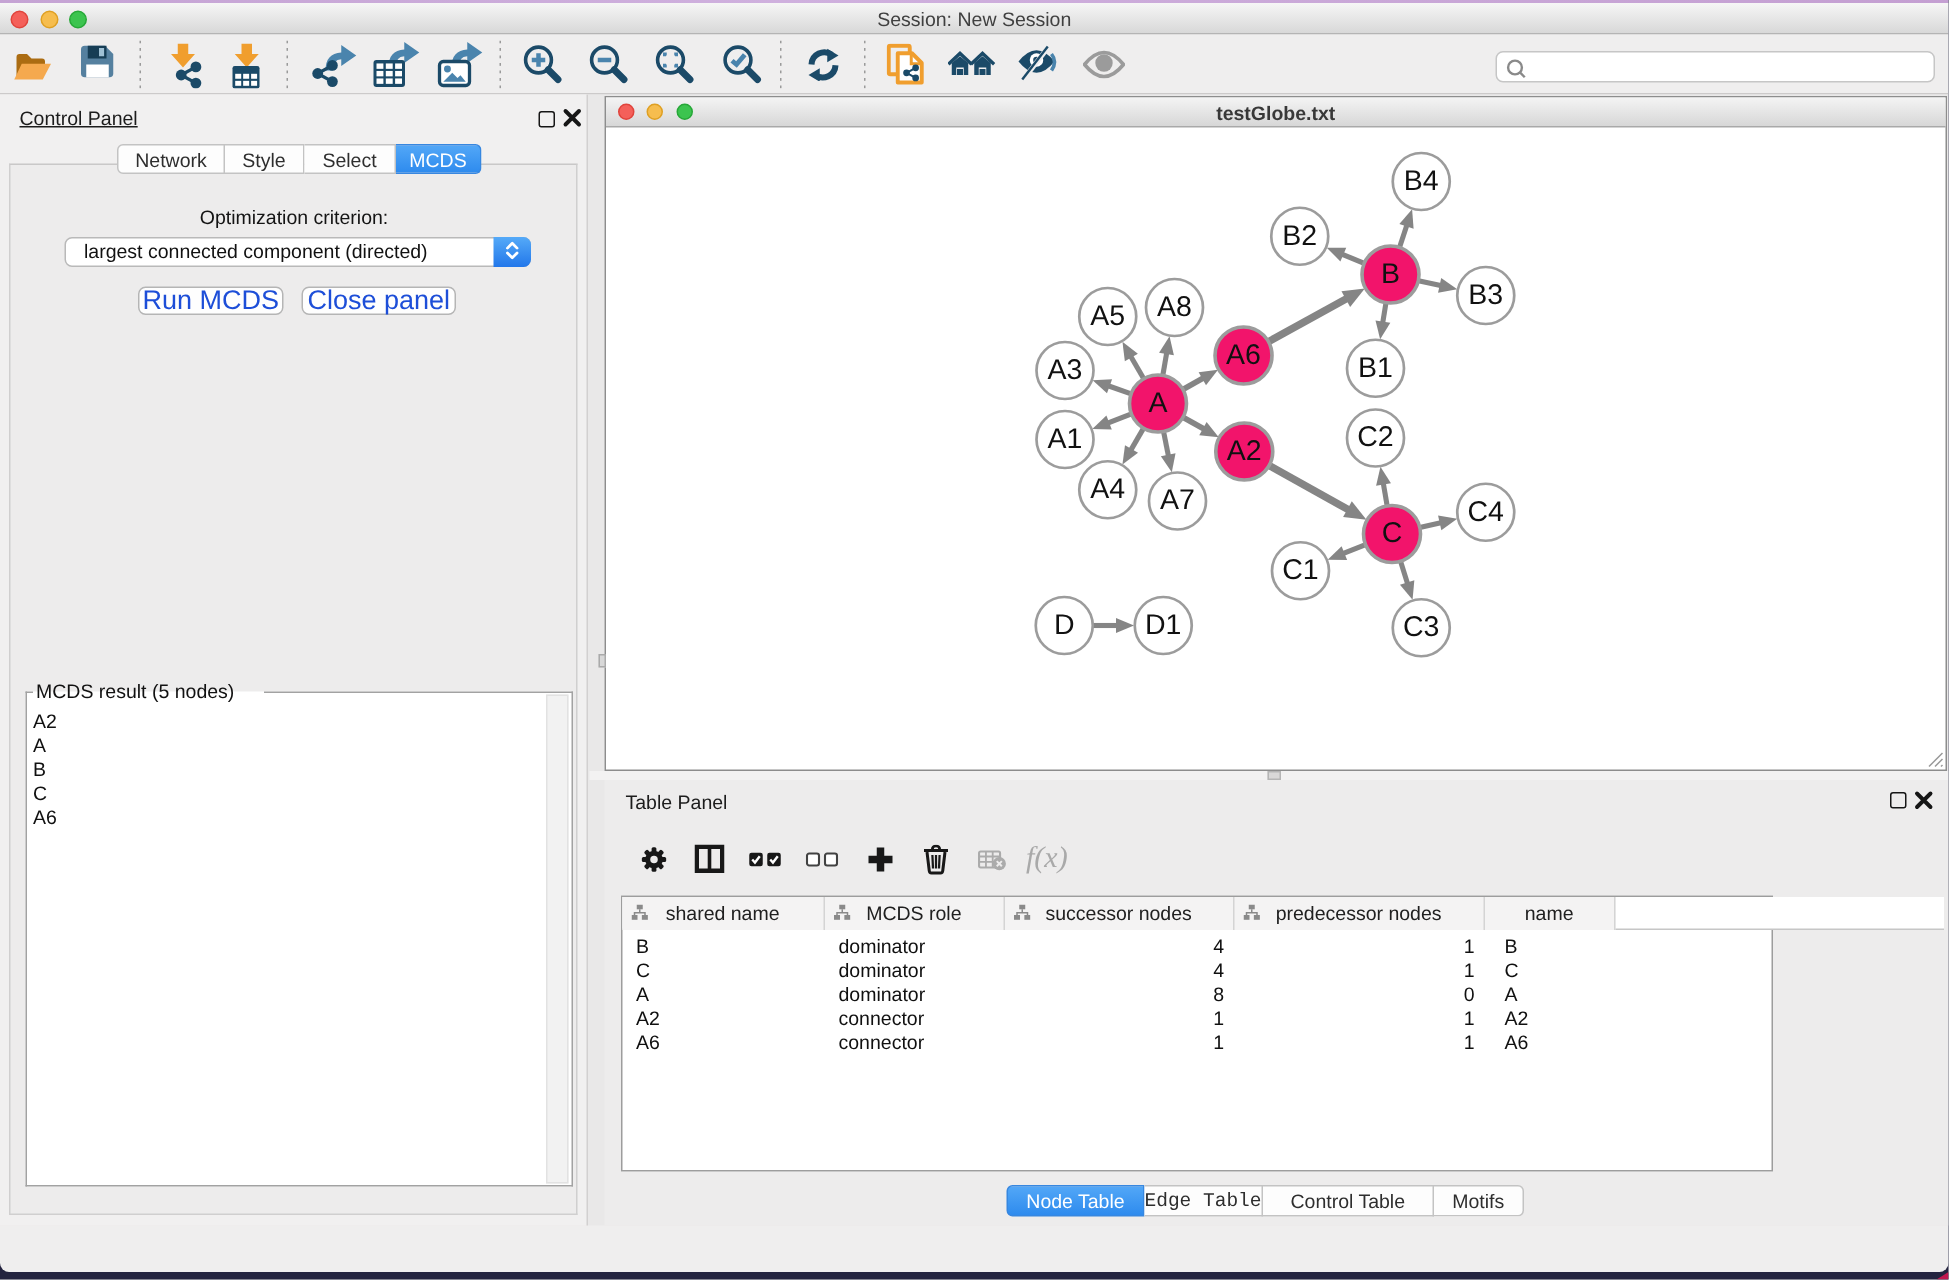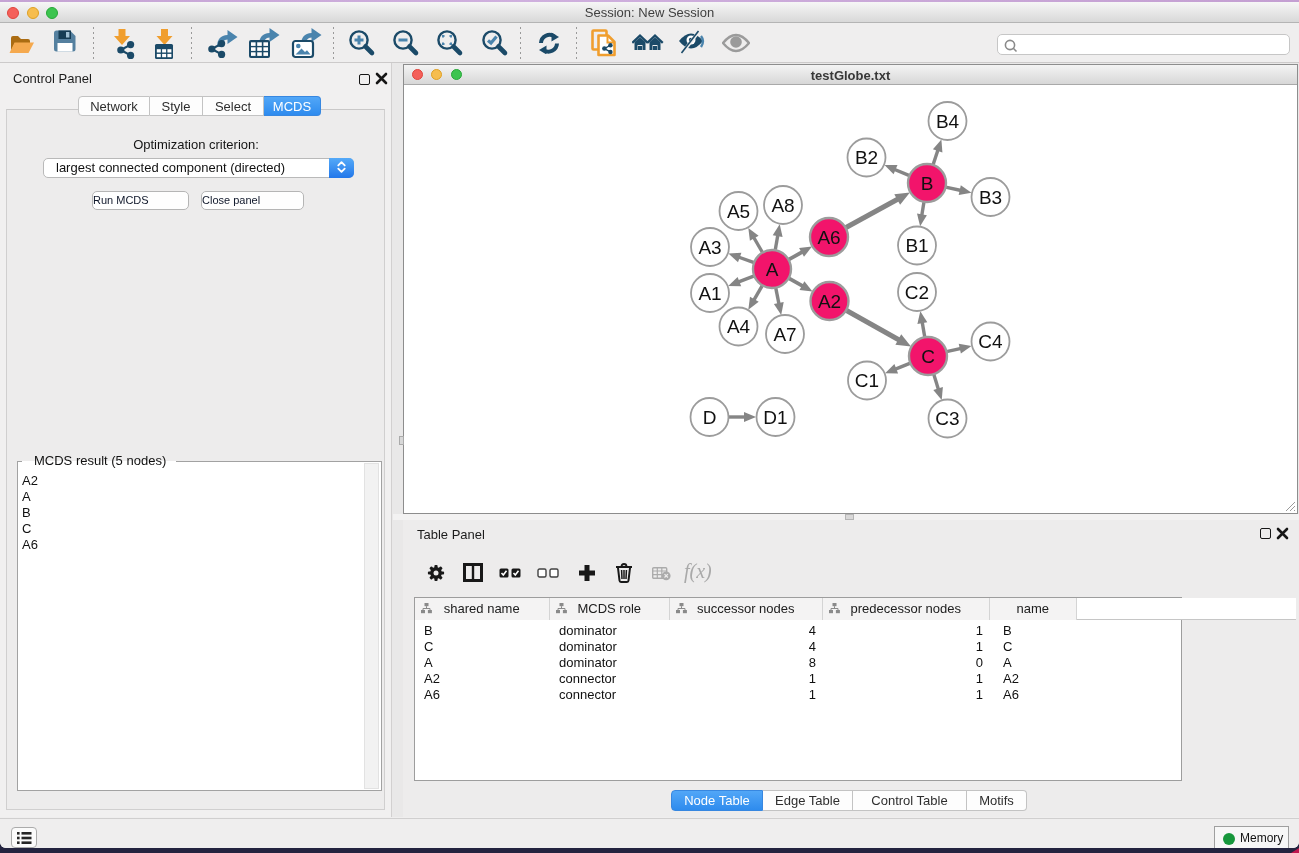--- a/index.html
+++ b/index.html
@@ -12,40 +12,40 @@
 #titlebar .t1{left:6.5px;background:#f4605a;border:1px solid #e0443c;}
 #titlebar .t2{left:26.5px;background:#f6bd4e;border:1px solid #dfa023;}
 #titlebar .t3{left:46px;background:#3cc44f;border:1px solid #27a838;}
 #titletext{left:0;top:3px;width:1299px;text-align:center;font-size:13px;color:#404040;}
 #toolbar{left:0;top:21px;width:1299px;height:40px;background:#efeeee;border-bottom:1px solid #cccaca;}
 .sep{top:4px;width:1px;height:32px;background-image:linear-gradient(#9a9a9a 2px,transparent 2px);background-size:1px 5px;}
 #searchbox{left:997px;top:10.5px;width:293px;height:21px;background:#fff;border:1px solid #c6c6c6;border-radius:5px;}
 #main{left:0;top:61px;width:1299px;height:754px;background:#e9e8e8;}
 
 #cpanel{left:0;top:0;width:392px;height:754px;background:#f1f0f0;border-right:1px solid #d2d0d0;}
-#cptitle{left:13px;top:8px;font-size:13px;color:#1c1c1c;}
+#cptitle{left:13px;top:8px;font-size:13px;color:#1c1c1c;text-decoration:underline;}
 #cpcontent{left:6px;top:46px;width:379px;height:701px;background:#edecec;border:1px solid #d0cfcf;border-top:1px solid #c9c8c8;}
 .wbtn{top:11px;width:11px;height:11px;border:1.5px solid #161616;border-radius:2px;}
 .tabs{display:flex;}
 #cptabs{left:78px;top:33px;height:20px;}
 .tab{height:20px;border:1px solid #c3c3c3;border-left:none;background:#fdfdfd;color:#2e2e2e;font-size:13px;text-align:center;line-height:19px;}
 .tab.first{border-left:1px solid #c3c3c3;border-radius:4px 0 0 4px;}
 .tab.last{border-radius:0 4px 4px 0;}
 .tab.sel{background:linear-gradient(#52a7f7,#2e8bee);color:#fff;border-color:#3787e0;}
 #optlabel{left:0;top:74px;width:392px;text-align:center;font-size:13px;color:#141414;}
 #dropdown{left:43px;top:95px;width:311px;height:20px;background:#fff;border:1px solid #b9b9b9;border-radius:5px;font-size:13px;color:#111;line-height:18px;padding-left:12px;}
 #dropbtn{right:-1px;top:-1px;width:25px;height:20px;border-radius:0 5px 5px 0;background:linear-gradient(#55aaf8,#2277ea);}
 .chev{left:7px;width:11px;height:11px;fill:#fff;}
-.btn{height:19px;background:#fefefe;border:1px solid #b5b5b5;border-radius:5px;font-size:11px;color:#0f172a;line-height:17px;}
+.btn{height:19px;background:#fefefe;border:1px solid #b5b5b5;border-radius:5px;font-size:18px;color:#1d4ed8;text-align:center;line-height:17px;}
 #runbtn{left:92px;top:128px;width:97px;}
 #closebtn{left:201px;top:128px;width:103px;}
 
 #mcdsbox{left:17px;top:398px;width:365px;height:330px;background:#fff;}
 #mcdsbox .bl{position:absolute;background:#a2a2a2;}
-#mcdslabel{left:17px;top:-8px;font-size:13px;color:#111;}
+#mcdslabel{left:7px;top:-8px;font-size:13px;color:#111;}
 #mcdslist{left:5px;top:12px;font-size:13px;color:#111;line-height:16px;}
 #mcdstrack{right:3px;top:2px;width:15px;height:326px;background:#f2f2f2;border:1px solid #e2e2e2;}
 
 #netwin{left:403px;top:1px;width:895px;height:450px;border:1px solid #8d8d8d;background:#fff;padding-left:16px;}
 #nettitle{left:0;top:0;width:893px;height:20px;background:linear-gradient(#f4f4f4,#d7d7d7);border-bottom:1px solid #a9a9a9;}
 #nettitle .t1{left:7.5px;top:3.5px;width:11px;height:11px;background:#f4605a;border:1px solid #e0443c;}
 #nettitle .t2{left:27px;top:3.5px;width:11px;height:11px;background:#f6bd4e;border:1px solid #dfa023;}
 #nettitle .t3{left:47px;top:3.5px;width:11px;height:11px;background:#3cc44f;border:1px solid #27a838;}
 #nettitletext{left:0;top:3px;width:893px;text-align:center;font-size:13px;font-weight:bold;color:#383838;}
 #lefthandle{left:-5px;top:371px;width:5px;height:9px;background:#d8d8d8;border:1px solid #aaa;}
@@ -484,39 +484,21 @@
           <div class="abs trow num" style="left:490px;top:72.5px;width:78px;">1</div>
           <div class="abs trow" style="left:588px;top:72.5px;">A2</div>
           <div class="abs trow" style="left:9px;top:88.5px;">A6</div>
           <div class="abs trow" style="left:144px;top:88.5px;">connector</div>
           <div class="abs trow num" style="left:330px;top:88.5px;width:71px;">1</div>
           <div class="abs trow num" style="left:490px;top:88.5px;width:78px;">1</div>
           <div class="abs trow" style="left:588px;top:88.5px;">A6</div>
         </div>
         <div class="abs tabs" id="btabs">
           <div class="tab first sel" style="width:92px;">Node Table</div>
-            <div class="tab" style="width:90px;">Edge Table</div>
+            <div class="tab" style="width:79px;font-family:Liberation Mono, monospace;">Edge Table</div>
             <div class="tab" style="width:114px;">Control Table</div>
             <div class="tab last" style="width:60px;">Motifs</div>
         </div>
       </div>
     </div>
   </div>
-  <div class="abs" id="statusbar">
-    <div class="abs" id="listbtn">
-        <svg class="abs" style="left:2px;top:0px" width="20" height="20" viewBox="0 0 20 20">
-          <g fill="#262626">
-            <rect x="3" y="4" width="2.6" height="2.6"></rect>
-            <rect x="3" y="8.7" width="2.6" height="2.6"></rect>
-            <rect x="3" y="13.4" width="2.6" height="2.6"></rect>
-            <rect x="7.5" y="4" width="10" height="2.6"></rect>
-            <rect x="7.5" y="8.7" width="10" height="2.6"></rect>
-            <rect x="7.5" y="13.4" width="10" height="2.6"></rect>
-          </g>
-        </svg>
-      </div>
-    <div class="abs" id="membtn">
-        <div class="abs" id="memdot"></div>
-        <span style="position:absolute;left:25px;top:4px;">Memory</span>
-      </div>
-  </div>
 </div>
 <div class="abs" id="redcorner"></div>
 
 </body></html>

